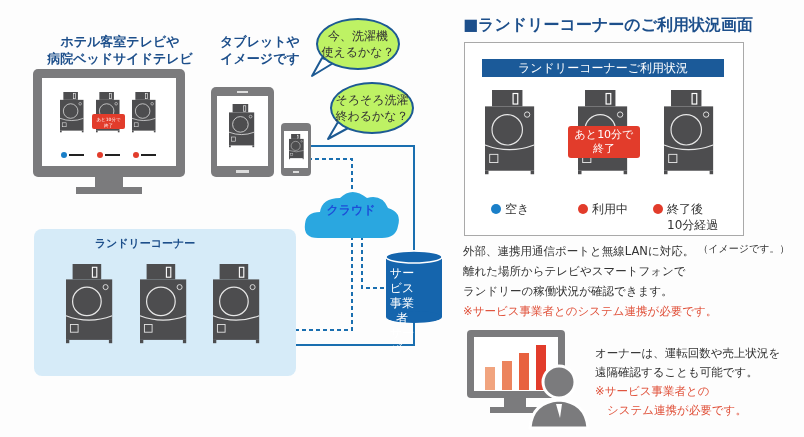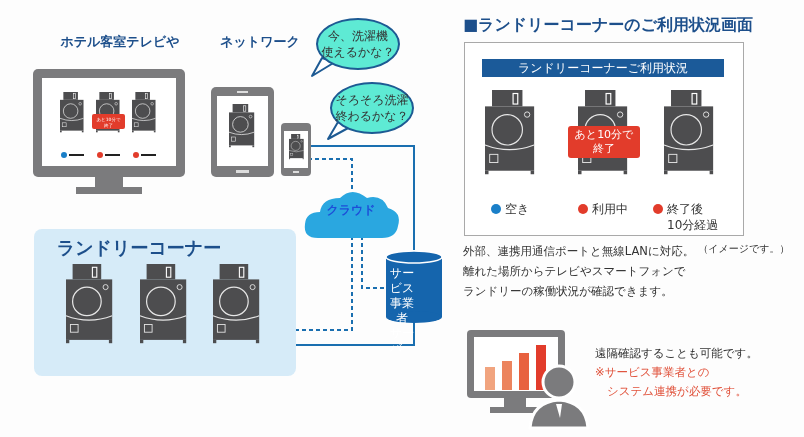--- a/index.html
+++ b/index.html
@@ -7,31 +7,31 @@
       width: 804px; height: 437px; position: relative; overflow: hidden;
       background: #fdfdfd;
       font-family: "DejaVu Sans", "Liberation Sans", sans-serif;
       color: #333;
     }
     .abs { position: absolute; }
     .title-blue { color: #1d4f8b; font-weight: bold; text-align: center; }
     .tv-title { left: 30px; top: 33px; width: 180px; font-size: 13px; line-height: 17px; }
     .tab-title { left: 210px; top: 33px; width: 100px; font-size: 13px; line-height: 17px; }
     .bubble {
-      border: 2px solid #1d5a93; border-radius: 50%; background: #5eead4;
+      border: 2px solid #1d5a93; border-radius: 50%; background: #bef264;
       font-size: 12px; line-height: 16px; text-align: center; color: #333;
       display: flex; align-items: center; justify-content: center;
     }
     .bubble1 { left: 316px; top: 18px; width: 80px; height: 48px; }
     .bubble2 { left: 330px; top: 82px; width: 80px; height: 48px; }
     .laundry-area {
       left: 34px; top: 229px; width: 262px; height: 147px;
       background: #d6ebf8; border-radius: 8px;
     }
-    .laundry-title { left: 34px; top: 236px; width: 210px; font-size: 18px; }
+    .laundry-title { left: 40px; top: 236px; width: 210px; font-size: 11px; }
     .cloud-label {
       left: 305px; top: 202px; width: 92px; font-size: 12px; line-height: 16px;
       color: #1d4ed8; text-align: center; font-weight: bold;
     }
     .server-label {
       left: 386px; top: 266px; width: 32px; font-size: 12px; line-height: 15px;
       color: #fff; text-align: center;
     }
     .section-title {
       left: 463px; top: 15px; font-size: 16px; font-weight: bold; color: #1d4f8b;
@@ -54,23 +54,25 @@
     .owner .indent { padding-left: 12px; }
     .busy-badge {
       background: #e23c2b; color: #fff; text-align: center; border-radius: 3px;
     }
   </style>
 </head>
 <body>
 
 <div class="abs title-blue tv-title">
   <div>ホテル客室テレビや</div>
+  <div>病院ベッドサイドテレビ</div>
 </div>
 <div class="abs title-blue tab-title">
-  <div>ネットワーク</div>
+  <div>タブレットや</div>
+  <div>イメージです</div>
 </div>
 
 <svg class="abs" style="left:0;top:0" width="804" height="437">
   <defs>
     <g id="washer">
 
       <rect x="6" y="0" width="26" height="14" fill="#4d4d4f"></rect>
       <rect x="24" y="3" width="4" height="9" fill="none" stroke="#fff" stroke-width="1"></rect>
 
       <rect x="0" y="14" width="42" height="55" fill="#4d4d4f"></rect>
@@ -221,33 +223,35 @@
 </div>
 <div class="abs legend-item" style="left:653px;top:201px;">
   <span class="dot" style="background:#e23c2b"></span><span>終了後</span>
   <div style="padding-left:14px">10分経過</div>
 </div>
 
 <div class="abs desc">
   <div><span>外部、連携用通信ポートと無線LANに対応。</span><span class="small">（イメージです。）</span></div>
   <div>離れた場所からテレビやスマートフォンで</div>
   <div>ランドリーの稼働状況が確認できます。</div>
+  <div class="red">※サービス事業者とのシステム連携が必要です。</div>
 </div>
 
 <svg class="abs" style="left:460px;top:320px" width="140" height="110">
   <rect x="7" y="10" width="98" height="68" rx="4" fill="#7b7b7d"></rect>
   <rect x="14" y="17" width="84" height="54" fill="#fff"></rect>
   <rect x="44" y="78" width="22" height="9" fill="#7b7b7d"></rect>
   <rect x="30" y="87" width="52" height="6" fill="#7b7b7d"></rect>
   <rect x="25" y="47" width="10" height="23" fill="#f1a47f"></rect>
   <rect x="42" y="41" width="10" height="29" fill="#ec845e"></rect>
   <rect x="59" y="33" width="10" height="37" fill="#e8613f"></rect>
   <rect x="76" y="25" width="10" height="45" fill="#e23c2b"></rect>
   <circle cx="99" cy="62" r="16" fill="#7b7b7d" stroke="#fff" stroke-width="3"></circle>
   <path d="M70 108 Q72 82 99 80 Q126 82 128 108 Z" fill="#7b7b7d" stroke="#fff" stroke-width="3"></path>
   <path d="M96 84 L102 84 L100 98 Z" fill="#fff"></path>
 </svg>
 
 <div class="abs owner">
+  <div>オーナーは、運転回数や売上状況を</div>
   <div>遠隔確認することも可能です。</div>
   <div class="red">※サービス事業者との</div>
   <div class="red indent">システム連携が必要です。</div>
 </div>
 
 </body></html>

